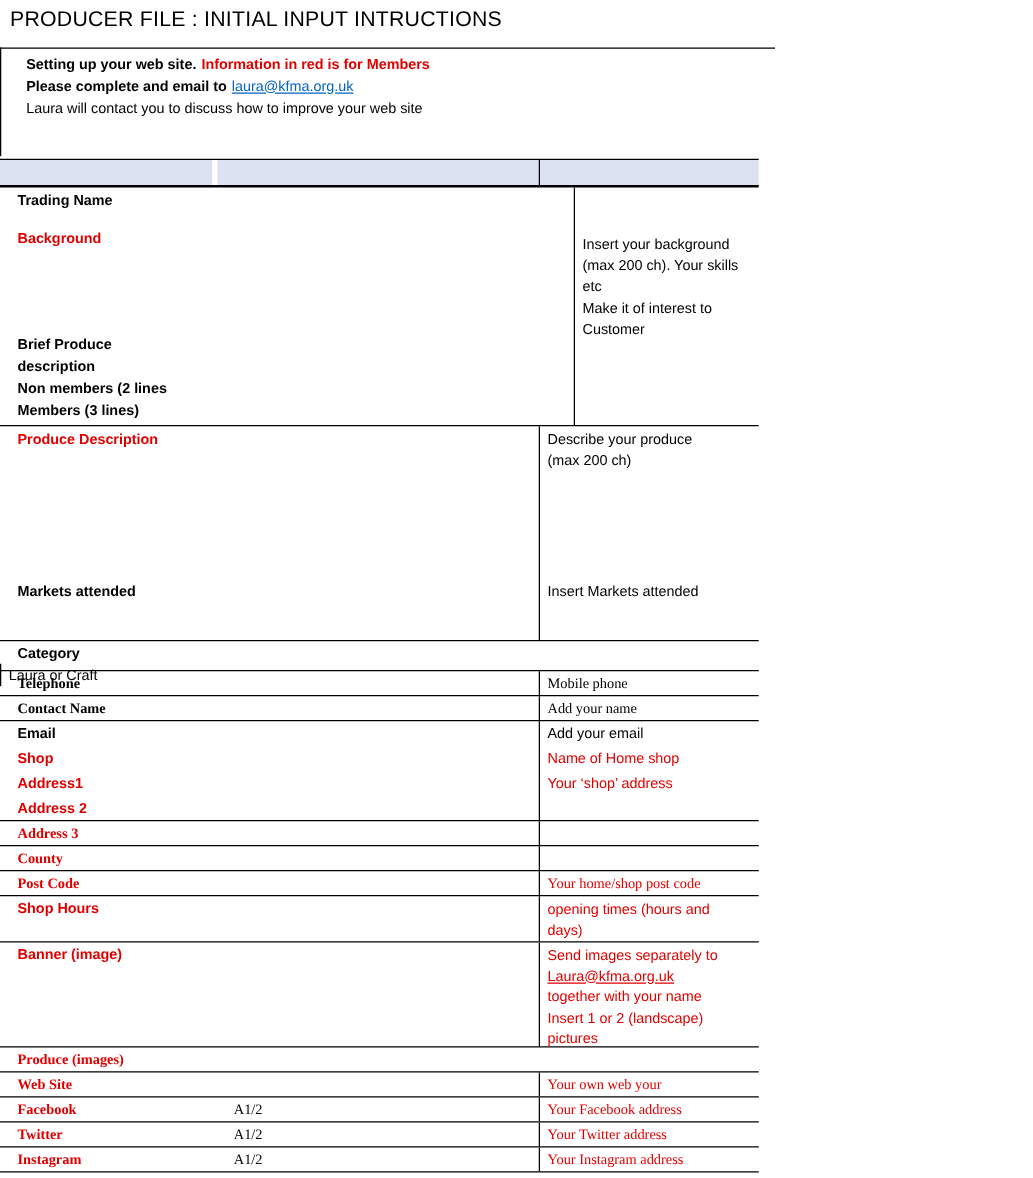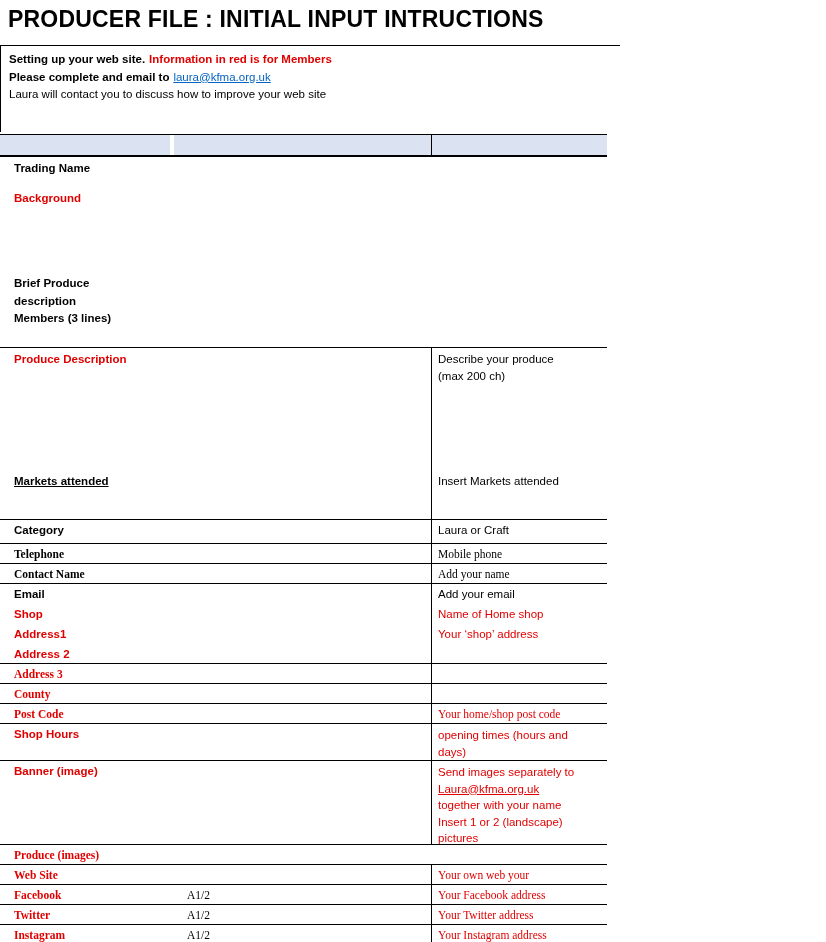--- a/index.html
+++ b/index.html
@@ -11,64 +11,64 @@
     position: relative;
     overflow: hidden;
   }
   .b { font-weight: bold; }
   .red { color: #e00000; }
   .sp { margin-left: 4px; }
   a.link { color: #0563c1; text-decoration: underline; cursor: pointer; }
   a.redlink { color: #e00000; text-decoration: underline; cursor: pointer; }
 
   h1.title {
-    font-size: 23px; font-weight: bold;
+    font-size: 17px; font-weight: normal;
     margin: 6px 0 0 8px; letter-spacing: 0.2px;
     white-space: nowrap;
   }
 
   .intro {
     margin-top: 12px;
     width: 620px; height: 87px;
     border-top: 1px solid #000;
     border-left: 1px solid #000;
-    padding: 5px 0 0 8px;
+    padding: 5px 0 0 20px;
     font-size: 11.5px; line-height: 17.5px;
   }
 
   .tbl {
     margin-top: 2px;
     width: 607px;
     border-top: 1px solid #000;
     font-size: 11.5px;
   }
 
   .band { display: flex; height: 22px; border-bottom: 2px solid #000; }
   .band .c1 { width: 170px; background: #dbe3f3; }
   .band .gap { width: 4px; background: #ffffff; }
   .band .c2 { width: 257px; background: #dbe3f3; }
   .band .c3 { flex: 1; background: #dbe3f3; border-left: 1.5px solid #000; }
 
   .row { display: flex; position: relative; border-bottom: 1.5px solid #000; }
   .lc { width: 431px; padding: 3px 0 0 14px; }
   .rc { flex: 1; border-left: 1.5px solid #000; padding: 3px 0 0 6px; }
 
-  .h24 { height: 24px; } .h20 { height: 20px; font-family: Liberation Serif, serif; }
+  .h24 { height: 24px; flex-direction: column; } .h20 { height: 20px; font-family: Liberation Serif, serif; }
   .h37 { height: 37px; } .h84 { height: 84px; }
   .r1 { height: 191px; gap: 28px; } .r2 { height: 172px; }
   .h80 { height: 80px; }
 
   .lh17 { line-height: 17px; }
   .lh15 { line-height: 15px; }
   .lh165 { line-height: 16.5px; }
 
   .mt-bg { margin-top: 13px; }
   .brief { margin-top: 68px; line-height: 17.5px; }
   .mt-bghelp { margin-top: 35px; }
-  .mt-markets { margin-top: 105px; text-decoration: underline; }
+  .mt-markets { margin-top: 105px; }
   .mt-marketshelp { margin-top: 88px; }
 
   .blockline { height: 20px; padding-top: 3px; line-height: 15px; }
 
   .mid {
     position: absolute; left: 187px; top: 3px;
     line-height: 15px; font-weight: normal; color: #000;
   }
 </style>
 </head>
@@ -97,21 +97,30 @@
     <div class="c3"></div>
   </div>
 
   <div class="row r1">
     <div class="lc lh17">
       <div class="b">Trading Name</div>
       <div class="b red mt-bg">Background</div>
       <div class="brief b">
         <div>Brief Produce</div>
         <div>description</div>
+        <div>Non members (2 lines</div>
         <div>Members (3 lines)</div>
+      </div>
+    </div>
+    <div class="rc lh17">
+      <div class="mt-bghelp">
+        <div>Insert your background</div>
+        <div>(max 200 ch). Your skills etc</div>
+        <div>Make it of interest to</div>
+        <div>Customer</div>
       </div>
     </div>
   </div>
 
   <div class="row r2">
     <div class="lc lh17">
       <div class="b red">Produce Description</div>
       <div class="b mt-markets">Markets attended</div>
     </div>
     <div class="rc lh17">

